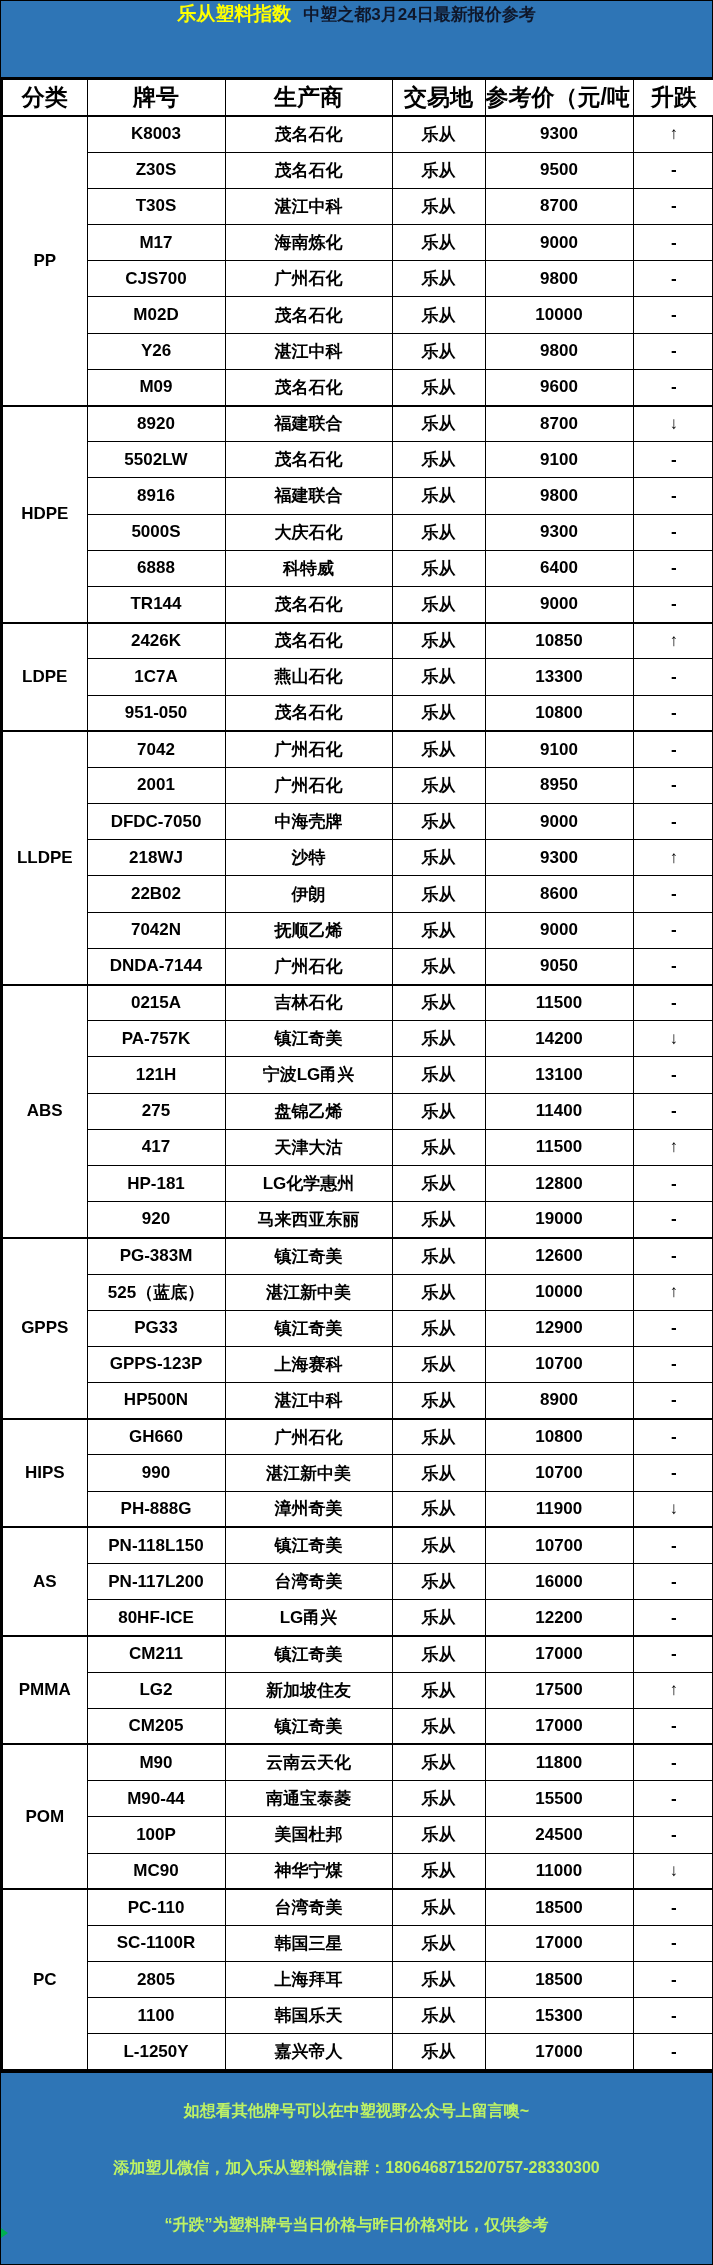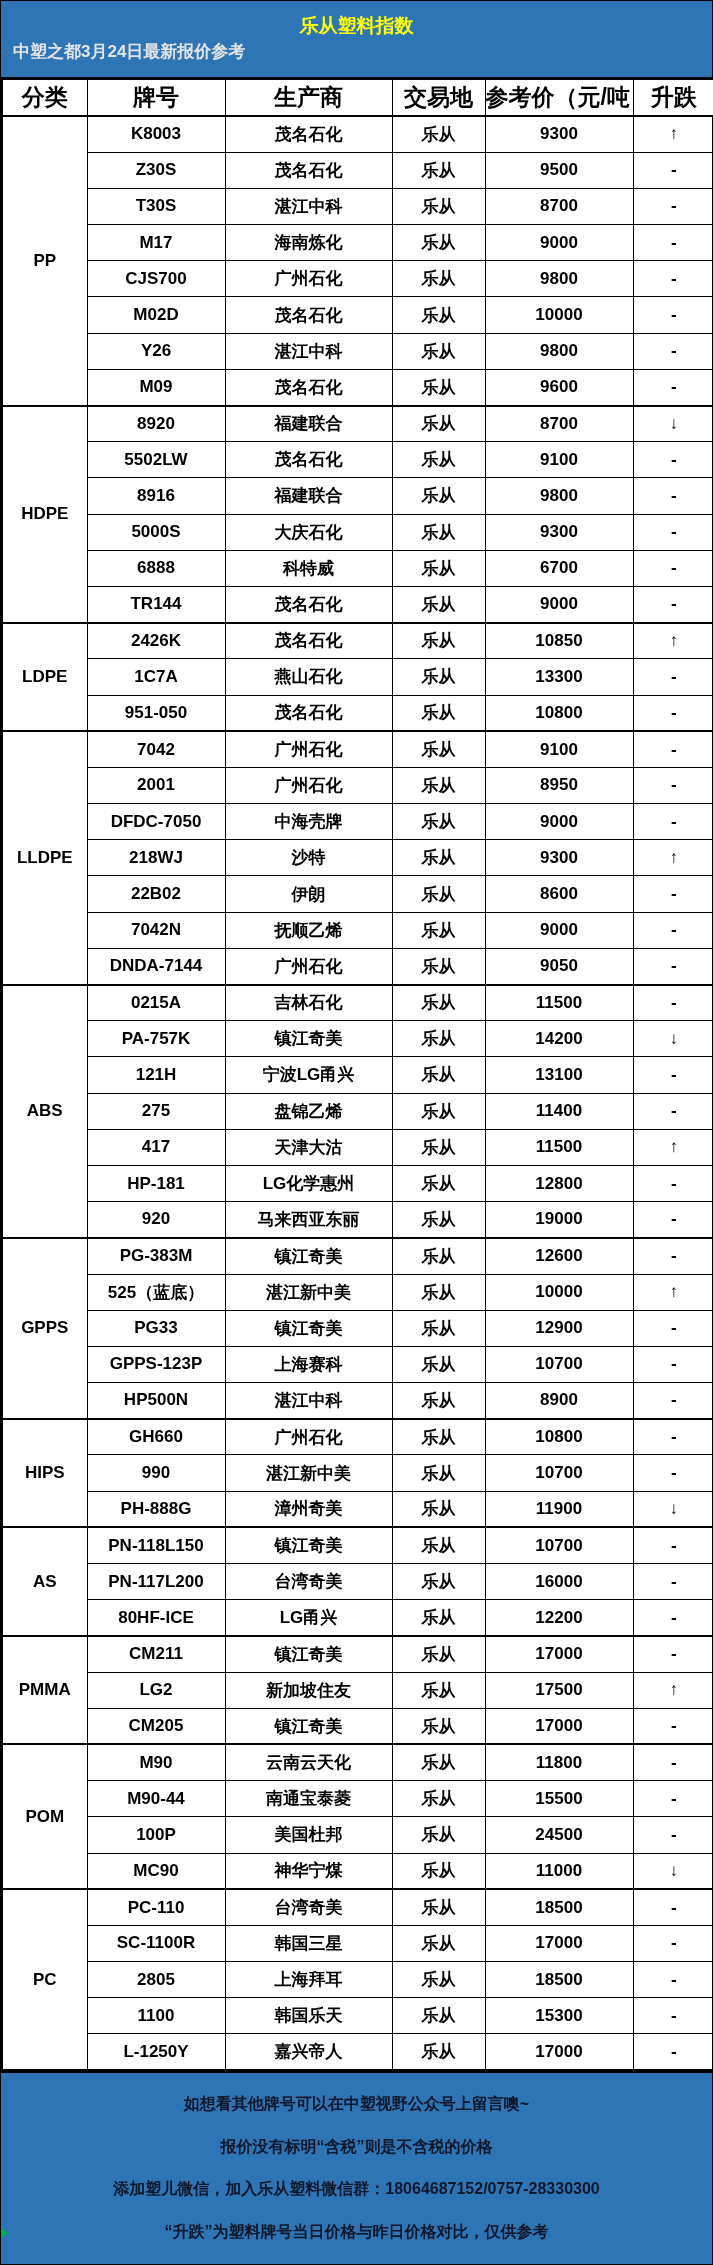--- a/index.html
+++ b/index.html
@@ -5,46 +5,46 @@
   html,body{margin:0;padding:0;background:#fff;}
   .page{
     width:713px;height:2265px;box-sizing:border-box;
     border:1px solid #000;position:relative;
     display:flex;flex-direction:column;
     font-family:"Liberation Sans",sans-serif;
     background:#fff;
   }
   .top{
     background:#2E75B6;height:76px;flex:0 0 auto;
-    display:flex;flex-direction:column;justify-content:center;
+    display:flex;flex-direction:row;justify-content:center;
     border-bottom:1px solid #000;
   }
   .title{color:#FFFF00;font-weight:bold;font-size:19px;text-align:center;line-height:1.35;}
-  .subtitle{color:#e5e5e5;font-weight:bold;font-size:17px;text-align:left;line-height:1.6;padding-left:12px;}
+  .subtitle{color:#0f172a;font-weight:bold;font-size:17px;text-align:left;line-height:1.6;padding-left:12px;}
   table.price{
     border-collapse:collapse;table-layout:fixed;width:713px;flex:0 0 auto;
   }
   table.price th, table.price td{
     border:1px solid #000;text-align:center;vertical-align:middle;
     font-weight:bold;color:#000;padding:0;overflow:hidden;white-space:nowrap;
   }
   table.price thead tr{height:37px;background:#fff;}
   table.price th{font-size:23px;}
   table.price tbody tr{height:36.2px;}
   table.price td{font-size:17px;}
   td.cat{font-size:18px;}
   tr.group-start td{border-top:2px solid #000;}
   table.price{border:2px solid #000;}
   td.change{font-size:16px;}
   .footer{
     background:#2E75B6;flex:1 1 auto;
     display:flex;flex-direction:column;justify-content:space-around;
     padding:10px 4px;border-top:2px solid #000;
   }
-  .footer-line{color:#0f172a;font-weight:bold;font-size:16px;text-align:center;white-space:nowrap;}
+  .footer-line{color:#bef264;font-weight:bold;font-size:16px;text-align:center;white-space:nowrap;}
   .green-marker{
     position:absolute;left:0;bottom:26px;width:0;height:0;
     border-top:5px solid transparent;border-bottom:5px solid transparent;
     border-left:7px solid #00B050;
   }
 </style>
 </head>
 <body>
 
 <div class="page">
@@ -157,21 +157,21 @@
           <td class="grade">5000S</td>
           <td class="producer">大庆石化</td>
           <td class="market">乐从</td>
           <td class="price">9300</td>
           <td class="change">-</td>
         </tr>
         <tr>
           <td class="grade">6888</td>
           <td class="producer">科特威</td>
           <td class="market">乐从</td>
-          <td class="price">6700</td>
+          <td class="price">6400</td>
           <td class="change">-</td>
         </tr>
         <tr>
           <td class="grade">TR144</td>
           <td class="producer">茂名石化</td>
           <td class="market">乐从</td>
           <td class="price">9000</td>
           <td class="change">-</td>
         </tr>
         <tr class="group-start">
@@ -461,19 +461,18 @@
           <td class="producer">嘉兴帝人</td>
           <td class="market">乐从</td>
           <td class="price">17000</td>
           <td class="change">-</td>
         </tr>
       </tbody>
   </table>
 
   <div class="footer">
     <div class="footer-line">如想看其他牌号可以在中塑视野公众号上留言噢~</div>
-    <div class="footer-line">报价没有标明“含税”则是不含税的价格</div>
     <div class="footer-line">添加塑儿微信，加入乐从塑料微信群：18064687152/0757-28330300</div>
     <div class="footer-line">“升跌”为塑料牌号当日价格与昨日价格对比，仅供参考</div>
   </div>
 
   <div class="green-marker"></div>
 </div>
 
 </body></html>

